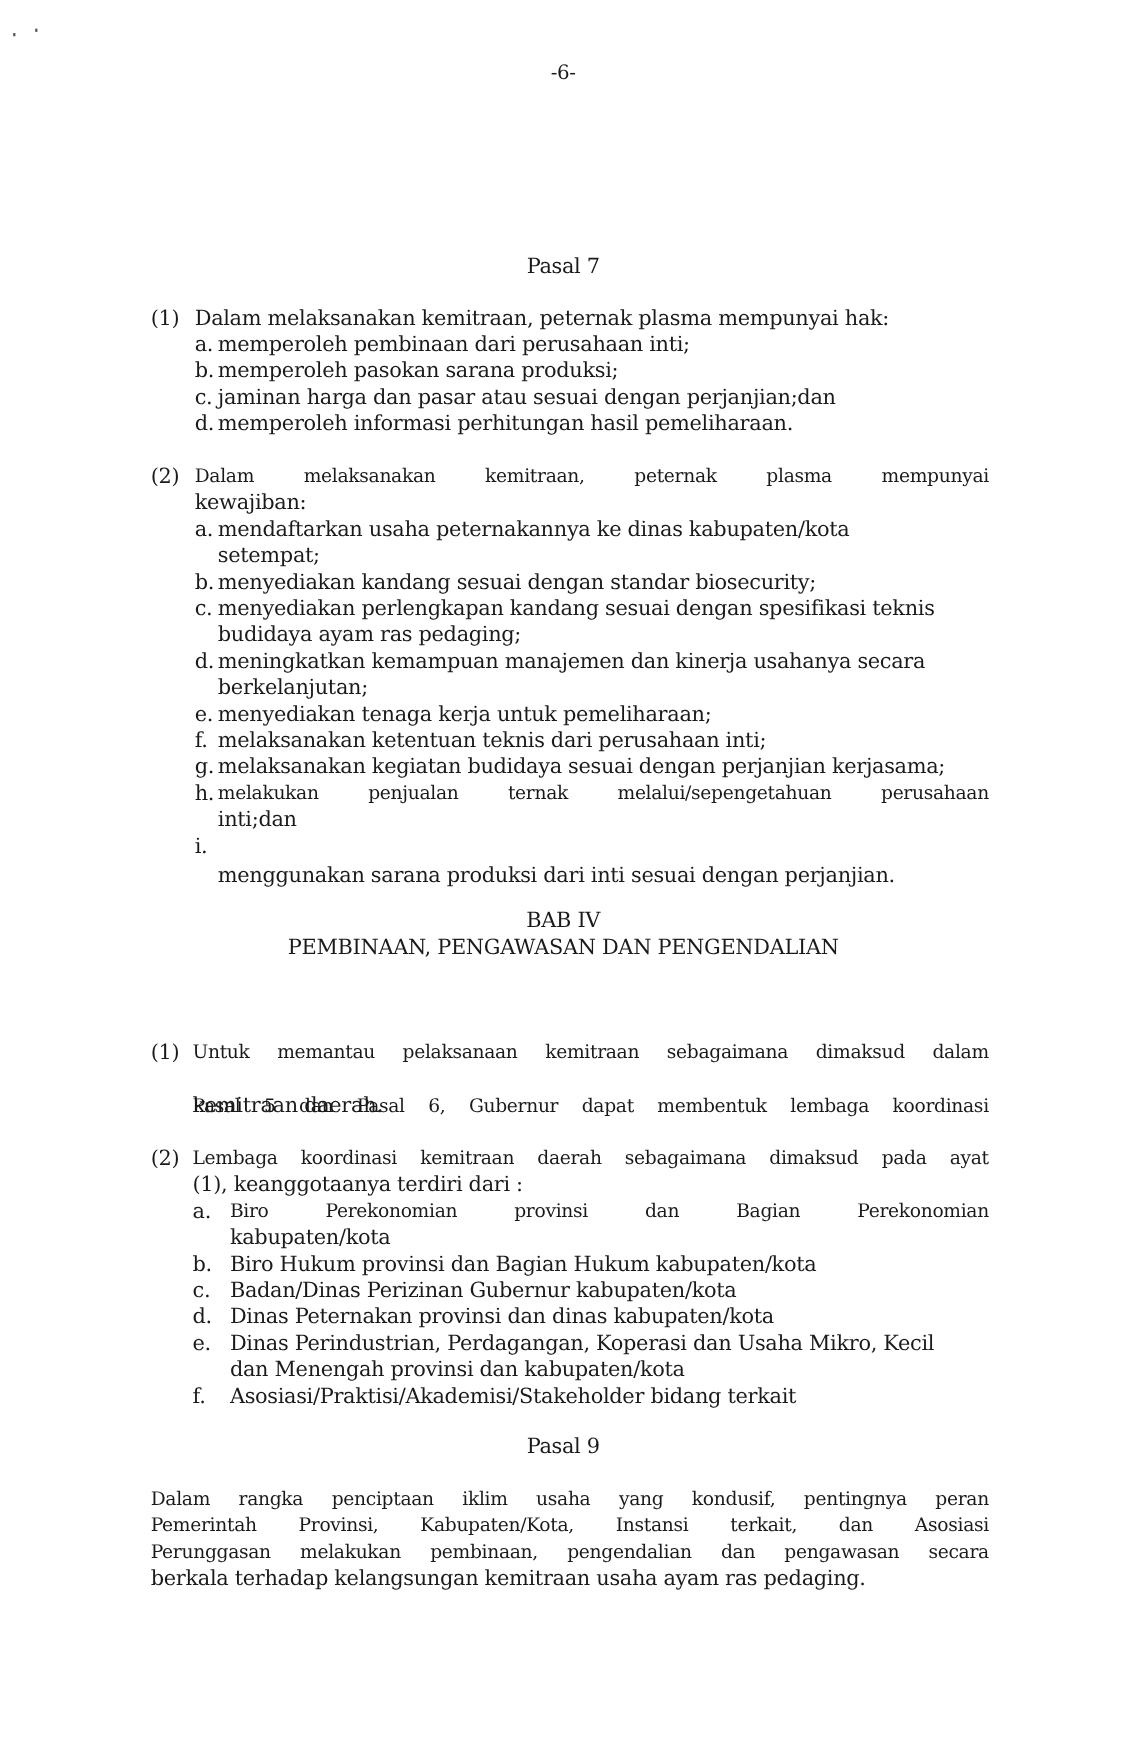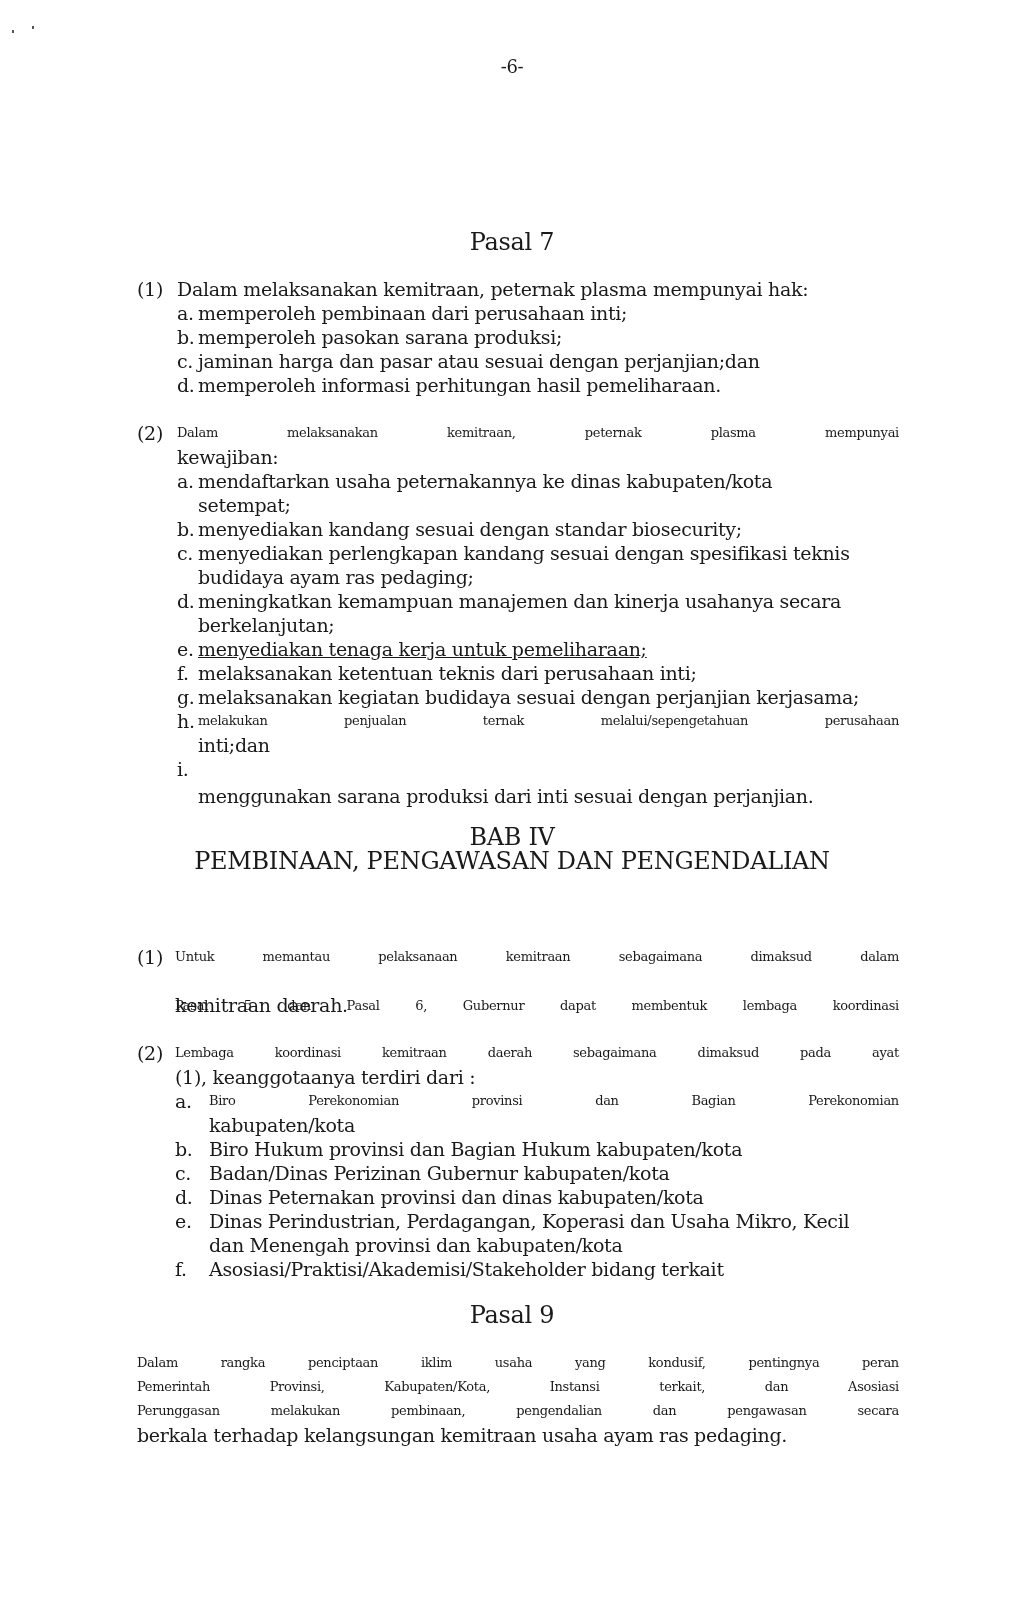--- a/index.html
+++ b/index.html
@@ -1,21 +1,21 @@
 <!DOCTYPE html>
 <html><head>
   <meta charset="utf-8">
   <style>
     html, body { margin: 0; padding: 0; background: #ffffff; }
     body { width: 1024px; height: 1600px; position: relative; overflow: hidden;
            font-family: "DejaVu Serif", "Liberation Serif", serif; color: #1a1a1a; }
     .page { position: absolute; left: 0; top: 0; width: 1024px; height: 1600px; }
     .line { position: absolute; font-size: 19px; line-height: 24px; white-space: nowrap; letter-spacing: -0.3px; }
-    .center { position: absolute; left: 0; width: 1024px; text-align: center; font-size: 24px; line-height: 24px; letter-spacing: -0.3px; }
-    .just { position: absolute; font-size: 13px; line-height: 24px; text-align: justify; text-align-last: justify; white-space: nowrap; letter-spacing: -0.3px; }
+    .center { position: absolute; left: 0; width: 1024px; text-align: center; font-size: 19px; line-height: 24px; letter-spacing: -0.3px; }
+    .just { position: absolute; font-size: 17px; line-height: 24px; text-align: justify; text-align-last: justify; white-space: nowrap; letter-spacing: -0.3px; }
     .just span.j { display: flex; justify-content: space-between; }
     .pagenum { font-size: 18px; }
     .speck { position: absolute; width: 2px; height: 3px; background: #555; }
   </style>
 </head>
 <body>
 
 <div class="page">
 
   <div class="speck" style="left:12px;top:30px;"></div>
@@ -59,21 +59,21 @@
 
   <div class="line" style="left:177px;top:541px;">c.</div>
   <div class="line" style="left:198px;top:541px;">menyediakan perlengkapan kandang sesuai dengan spesifikasi teknis</div>
   <div class="line" style="left:198px;top:565px;">budidaya ayam ras pedaging;</div>
 
   <div class="line" style="left:177px;top:589px;">d.</div>
   <div class="line" style="left:198px;top:589px;">meningkatkan kemampuan manajemen dan kinerja usahanya secara</div>
   <div class="line" style="left:198px;top:613px;">berkelanjutan;</div>
 
   <div class="line" style="left:177px;top:637px;">e.</div>
-  <div class="line" style="left:198px;top:637px;text-decoration:underline;">menyediakan tenaga kerja untuk pemeliharaan;</div>
+  <div class="line" style="left:198px;top:637px;">menyediakan tenaga kerja untuk pemeliharaan;</div>
 
   <div class="line" style="left:177px;top:661px;">f.</div>
   <div class="line" style="left:198px;top:661px;">melaksanakan ketentuan teknis dari perusahaan inti;</div>
 
   <div class="line" style="left:177px;top:685px;">g.</div>
   <div class="line" style="left:198px;top:685px;">melaksanakan kegiatan budidaya sesuai dengan perjanjian kerjasama;</div>
 
   <div class="line" style="left:177px;top:709px;">h.</div>
   <div class="just" style="left:198px;top:709px;width:701px;">
       <span class="j">

